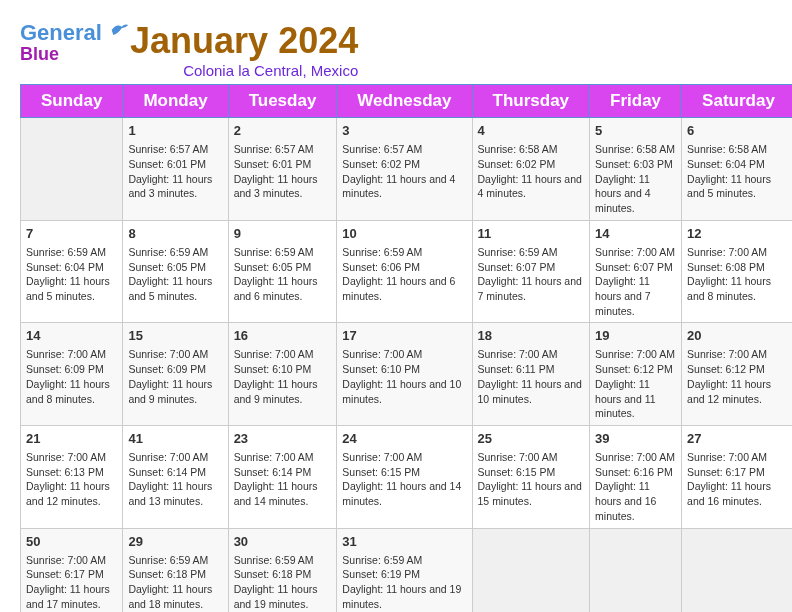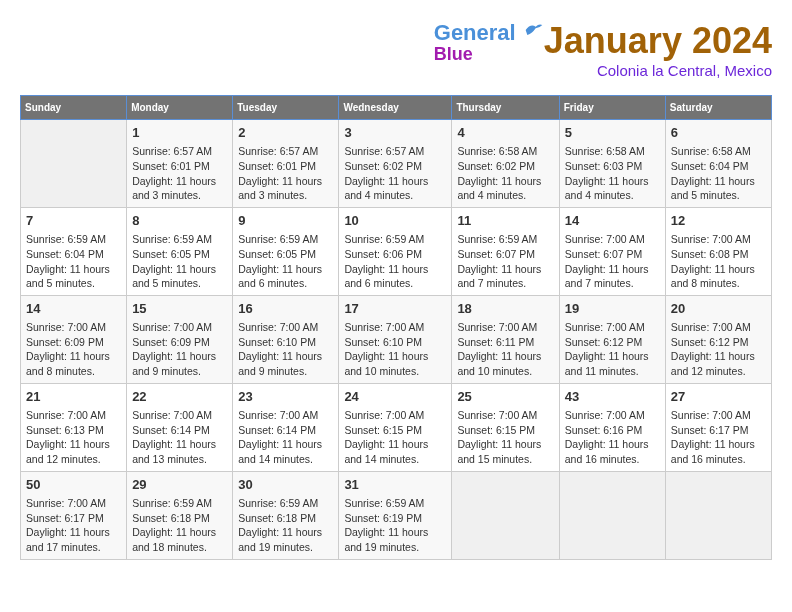--- a/index.html
+++ b/index.html
@@ -5,23 +5,23 @@
     * { box-sizing: border-box; margin: 0; padding: 0; }
     body {
       font-family: Arial, sans-serif;
       background: #fff;
       width: 792px;
       min-height: 612px;
       padding: 20px;
     }
     .header {
       display: flex;
-      justify-content: flex-end;
+      justify-content: flex-start;
       align-items: flex-start;
-      margin-bottom: 16px;
+      margin-bottom: 5px;
     }
     .logo {
       display: flex;
       align-items: center;
     }
     .logo-text {
       font-size: 22px;
       font-weight: bold;
       color: #333;
       line-height: 1.1;
@@ -45,25 +45,25 @@
     .subtitle {
       font-size: 15px;
       color: #6d28d9;
     }
     table {
       width: 100%;
       border-collapse: collapse;
       font-size: 11px;
     }
     thead tr th {
-      background-color: #737373;
+      background-color: #d946ef;
       color: #fff;
-      padding: 6px 4px;
+      padding: 6px 20px;
       text-align: left;
-      font-size: 10px;
+      font-size: 17px;
       font-weight: bold;
       border: 1px solid #5a8ed5;
     }
     tbody tr td {
       border: 1px solid #ccc;
       vertical-align: top;
       padding: 4px 5px;
       min-height: 70px;
       color: #333;
       font-size: 10.5px;
@@ -141,25 +141,25 @@
         <td><span class="day-num">14</span>Sunrise: 7:00 AM<br>Sunset: 6:09 PM<br>Daylight: 11 hours and 8 minutes.</td>
         <td><span class="day-num">15</span>Sunrise: 7:00 AM<br>Sunset: 6:09 PM<br>Daylight: 11 hours and 9 minutes.</td>
         <td><span class="day-num">16</span>Sunrise: 7:00 AM<br>Sunset: 6:10 PM<br>Daylight: 11 hours and 9 minutes.</td>
         <td><span class="day-num">17</span>Sunrise: 7:00 AM<br>Sunset: 6:10 PM<br>Daylight: 11 hours and 10 minutes.</td>
         <td><span class="day-num">18</span>Sunrise: 7:00 AM<br>Sunset: 6:11 PM<br>Daylight: 11 hours and 10 minutes.</td>
         <td><span class="day-num">19</span>Sunrise: 7:00 AM<br>Sunset: 6:12 PM<br>Daylight: 11 hours and 11 minutes.</td>
         <td><span class="day-num">20</span>Sunrise: 7:00 AM<br>Sunset: 6:12 PM<br>Daylight: 11 hours and 12 minutes.</td>
       </tr>
       <tr>
         <td><span class="day-num">21</span>Sunrise: 7:00 AM<br>Sunset: 6:13 PM<br>Daylight: 11 hours and 12 minutes.</td>
-        <td><span class="day-num">22</span>Sunrise: 7:00 AM<br>Sunset: 6:14 PM<br>Daylight: 11 hours and 13 minutes.</td>
+        <td><span class="day-num">41</span>Sunrise: 7:00 AM<br>Sunset: 6:14 PM<br>Daylight: 11 hours and 13 minutes.</td>
         <td><span class="day-num">23</span>Sunrise: 7:00 AM<br>Sunset: 6:14 PM<br>Daylight: 11 hours and 14 minutes.</td>
         <td><span class="day-num">24</span>Sunrise: 7:00 AM<br>Sunset: 6:15 PM<br>Daylight: 11 hours and 14 minutes.</td>
         <td><span class="day-num">25</span>Sunrise: 7:00 AM<br>Sunset: 6:15 PM<br>Daylight: 11 hours and 15 minutes.</td>
-        <td><span class="day-num">43</span>Sunrise: 7:00 AM<br>Sunset: 6:16 PM<br>Daylight: 11 hours and 16 minutes.</td>
+        <td><span class="day-num">39</span>Sunrise: 7:00 AM<br>Sunset: 6:16 PM<br>Daylight: 11 hours and 16 minutes.</td>
         <td><span class="day-num">27</span>Sunrise: 7:00 AM<br>Sunset: 6:17 PM<br>Daylight: 11 hours and 16 minutes.</td>
       </tr>
       <tr>
         <td><span class="day-num">50</span>Sunrise: 7:00 AM<br>Sunset: 6:17 PM<br>Daylight: 11 hours and 17 minutes.</td>
         <td><span class="day-num">29</span>Sunrise: 6:59 AM<br>Sunset: 6:18 PM<br>Daylight: 11 hours and 18 minutes.</td>
         <td><span class="day-num">30</span>Sunrise: 6:59 AM<br>Sunset: 6:18 PM<br>Daylight: 11 hours and 19 minutes.</td>
         <td><span class="day-num">31</span>Sunrise: 6:59 AM<br>Sunset: 6:19 PM<br>Daylight: 11 hours and 19 minutes.</td>
         <td class="empty-cell"></td>
         <td class="empty-cell"></td>
         <td class="empty-cell"></td>

